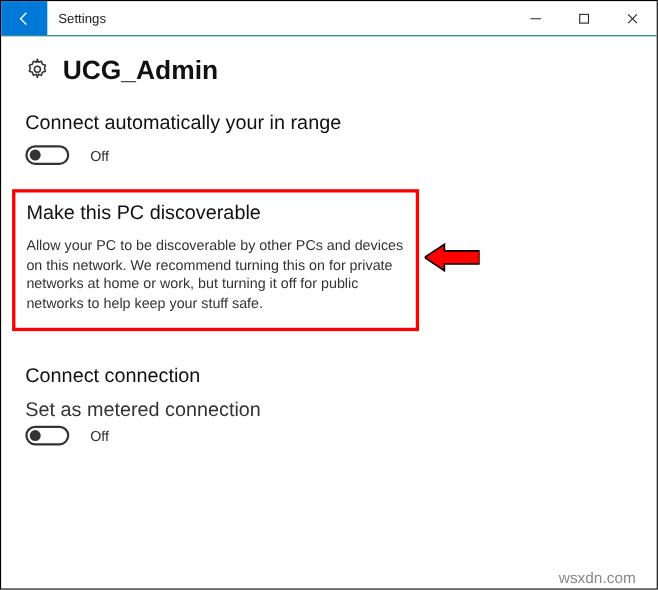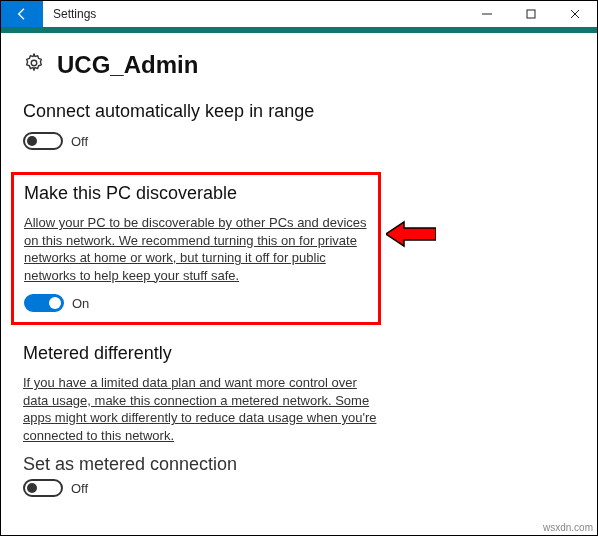--- a/index.html
+++ b/index.html
@@ -11,21 +11,21 @@
     width: 598px;
     height: 536px;
     overflow: hidden;
     position: relative;
     border: 1px solid #000;
   }
   .titlebar {
     height: 32px;
     display: flex;
     align-items: stretch;
-    border-bottom: 6px solid #0f766e;
+    border-bottom: 1px solid #0f766e;
   }
   .back-btn {
     width: 42px;
     background: #0078d7;
     display: flex;
     align-items: center;
     justify-content: center;
     color: #fff;
   }
   .back-btn svg { width: 16px; height: 16px; }
@@ -68,31 +68,30 @@
     font-weight: 400;
     color: #111;
     margin: 0 0 10px 0;
   }
   .desc {
     font-size: 13px;
     color: #333;
     line-height: 1.35;
     margin: 0 0 10px 0;
     max-width: 360px;
-    text-decoration: underline;
   }
   .sublabel {
     font-size: 18px;
     color: #333;
     margin: 8px 0 4px 0;
   }
   .toggle-row {
     display: flex;
     align-items: center;
-    gap: 8px;
+    gap: 19px;
     margin-bottom: 22px;
   }
   .toggle {
     width: 40px;
     height: 18px;
     border-radius: 10px;
     position: relative;
   }
   .toggle.off {
     background: #fff;
@@ -125,35 +124,35 @@
   .toggle-label {
     font-size: 13px;
     color: #333;
   }
   .highlight-box {
     border: 3px solid #ff0000;
     padding: 8px 10px 4px 10px;
     margin-left: -12px;
     width: 370px;
     position: relative;
-    margin-bottom: 18px;
+    margin-bottom: 30px;
   }
   .highlight-box .section-title { margin-top: 0; }
   .highlight-box .toggle-row { margin-bottom: 6px; }
   .arrow {
     position: absolute;
     right: -58px;
     top: 44px;
   }
   .arrow svg { display: block; }
   .watermark {
     position: absolute;
-    right: 4px;
+    right: 19px;
     bottom: 2px;
-    font-size: 10px;
+    font-size: 14px;
     color: #888;
     font-family: Arial, sans-serif;
   }
 </style>
 </head>
 <body>
 
 <div class="titlebar">
   <div class="back-btn">
     <svg viewBox="0 0 24 24" fill="none" stroke="currentColor" stroke-width="2">
@@ -186,48 +185,41 @@
     <span class="gear">
       <svg viewBox="0 0 24 24" fill="none" stroke="currentColor" stroke-width="1.5">
         <circle cx="12" cy="12" r="3"></circle>
         <path d="M12 2l1 3 3-1 1 3 3 1-1 3 1 3-3 1-1 3-3-1-1 3-1-3-3 1-1-3-3-1 1-3-1-3 3-1 1-3 3 1z" stroke-linejoin="round"></path>
       </svg>
     </span>
     <span class="page-title">UCG_Admin</span>
   </div>
 
   <div>
-    <h2 class="section-title">Connect automatically keep in range</h2>
+    <h2 class="section-title">Connect automatically your in range</h2>
     <div class="toggle-row">
       <div class="toggle off">
           <div class="knob"></div>
         </div>
       <span class="toggle-label">Off</span>
     </div>
   </div>
 
   <div class="highlight-box">
     <h2 class="section-title">Make this PC discoverable</h2>
     <p class="desc">Allow your PC to be discoverable by other PCs and devices on this network. We recommend turning this on for private networks at home or work, but turning it off for public networks to help keep your stuff safe.</p>
-    <div class="toggle-row">
-      <div class="toggle on">
-          <div class="knob"></div>
-        </div>
-      <span class="toggle-label">On</span>
-    </div>
     <div class="arrow">
       <svg width="50" height="30">
         <polygon points="0,15 18,3 18,9 50,9 50,21 18,21 18,27" fill="#ff0000" stroke="#000" stroke-width="1.5"></polygon>
       </svg>
     </div>
   </div>
 
   <div>
-    <h2 class="section-title">Metered differently</h2>
-    <p class="desc">If you have a limited data plan and want more control over data usage, make this connection a metered network. Some apps might work differently to reduce data usage when you're connected to this network.</p>
+    <h2 class="section-title">Connect connection</h2>
     <div class="sublabel">Set as metered connection</div>
     <div class="toggle-row">
       <div class="toggle off">
           <div class="knob"></div>
         </div>
       <span class="toggle-label">Off</span>
     </div>
   </div>
 
 

